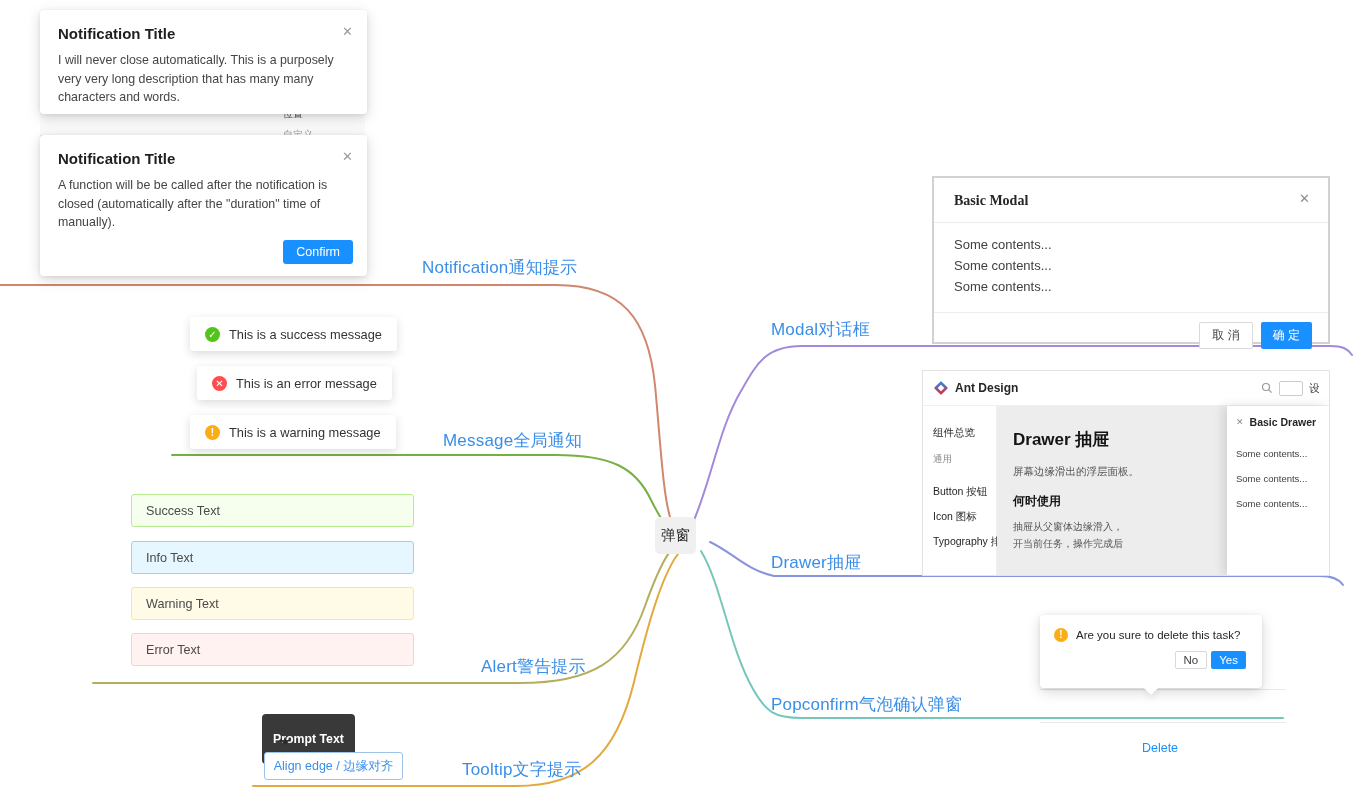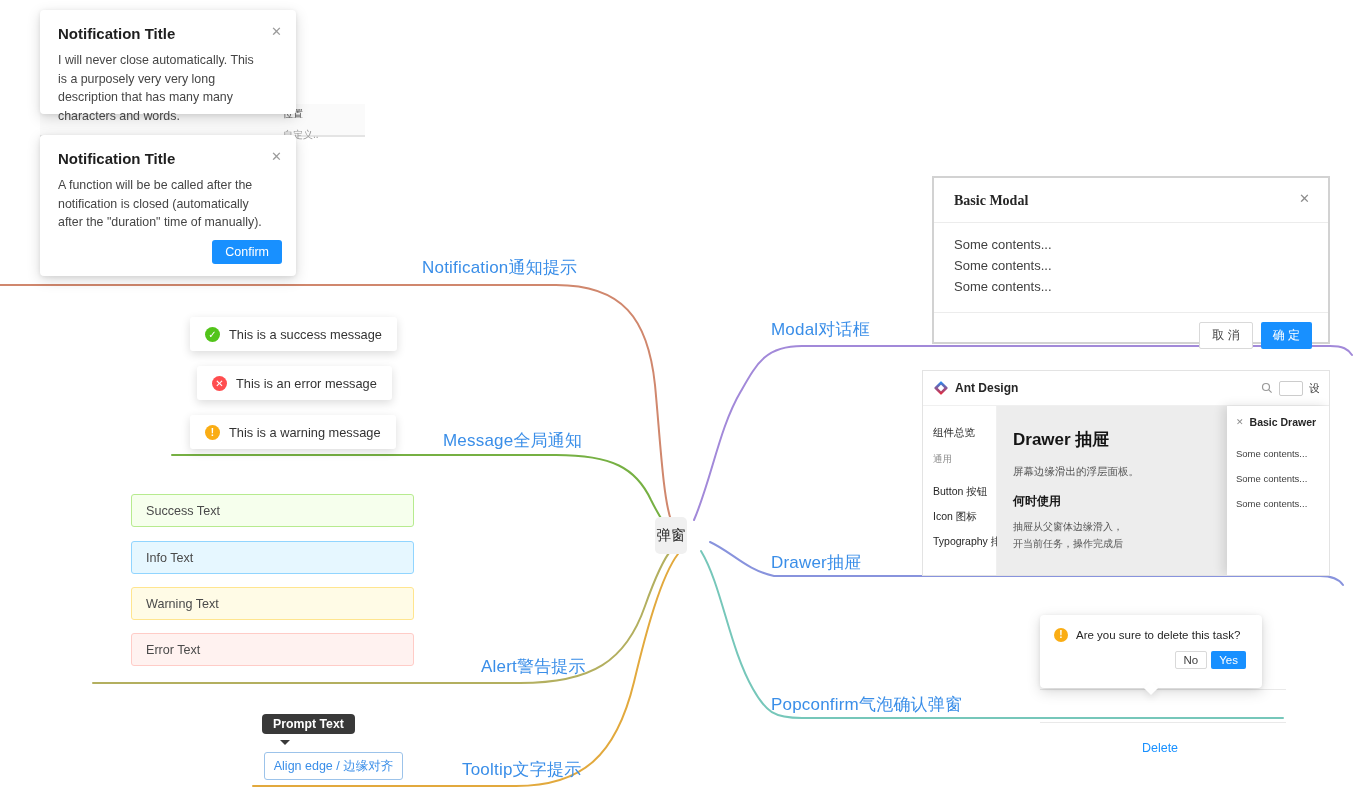--- a/index.html
+++ b/index.html
@@ -4,26 +4,26 @@
 <style>
   html,body{margin:0;padding:0;background:#fff;}
   .canvas{position:relative;width:1368px;height:809px;background:#fff;overflow:hidden;
           font-family:"Liberation Sans","DejaVu Sans",sans-serif;color:#333;}
   svg.wires{position:absolute;left:0;top:0;z-index:0;}
 
   
   .branch-label{position:absolute;font-size:17px;font-weight:500;letter-spacing:.2px;cursor:pointer;z-index:2;}
 
   
-  .center-node{position:absolute;left:655px;top:517px;width:32px;height:37px;background:#f0f0f0;
+  .center-node{position:absolute;left:655px;top:517px;width:41px;height:37px;background:#f0f0f0;
                border-radius:5px;display:flex;align-items:center;justify-content:center;
                font-size:14.5px;color:#262626;z-index:3;}
 
   
-  .notif{position:absolute;left:40px;width:256px;background:#fff;border-radius:4px;
+  .notif{position:absolute;left:40px;width:327px;background:#fff;border-radius:4px;
          box-shadow:0 4px 14px rgba(0,0,0,.15),0 1px 4px rgba(0,0,0,.08);
          padding:15px 18px 14px 18px;box-sizing:border-box;z-index:2;}
   .notif-title{font-size:15px;font-weight:600;color:#1f1f1f;}
   .notif-close{position:absolute;top:14px;right:14px;font-size:13px;color:#9b9b9b;cursor:pointer;}
   .notif-body{margin-top:9px;font-size:12.4px;line-height:1.5;color:#454545;padding-right:12px;}
   .confirm-btn{position:absolute;right:14px;bottom:12px;color:#fff;border:none;border-radius:3px;
                font-size:12.5px;padding:5px 13px;cursor:pointer;}
 
   
   .bg-snippet{position:absolute;left:40px;top:104px;width:325px;height:33px;background:#fafafa;
@@ -38,21 +38,21 @@
   .msg-icon{width:15px;height:15px;border-radius:50%;color:#fff;font-size:10px;line-height:15px;
             text-align:center;font-weight:700;flex:0 0 auto;}
 
   
   .alert{position:absolute;left:131px;width:283px;height:33px;border:1px solid;border-radius:3px;
          display:flex;align-items:center;padding-left:14px;font-size:12.6px;color:#4a4a4a;
          box-sizing:border-box;z-index:2;}
 
   
   .tip-box{position:absolute;left:262px;top:714px;background:rgba(40,40,40,.92);color:#fff;
-           font-size:12.3px;font-weight:600;padding:3px 11px;border-radius:4px;z-index:2;}
+           font-size:12.3px;font-weight:600;padding:18px 11px;border-radius:4px;z-index:2;}
   .tip-arrow{position:absolute;left:280px;top:740px;width:0;height:0;border:5px solid transparent;
              border-top-color:rgba(40,40,40,.92);z-index:2;}
   .align-btn{position:absolute;left:264px;top:752px;width:139px;height:28px;background:#fff;
              border:1px solid #9cc3ea;border-radius:3px;font-size:12.5px;display:flex;
              align-items:center;justify-content:center;box-sizing:border-box;cursor:pointer;z-index:2;}
 
   
   .modal{position:absolute;left:932px;top:176px;width:398px;height:168px;background:#fff;
          border:2px solid #d2d2d2;box-sizing:border-box;display:flex;flex-direction:column;z-index:2;}
   .modal-header{position:relative;padding:13px 20px;border-bottom:1px solid #ececec;font-family:Liberation Serif, serif;}

